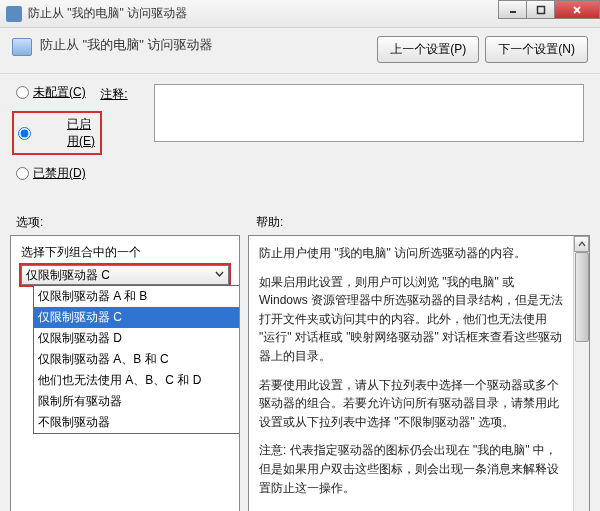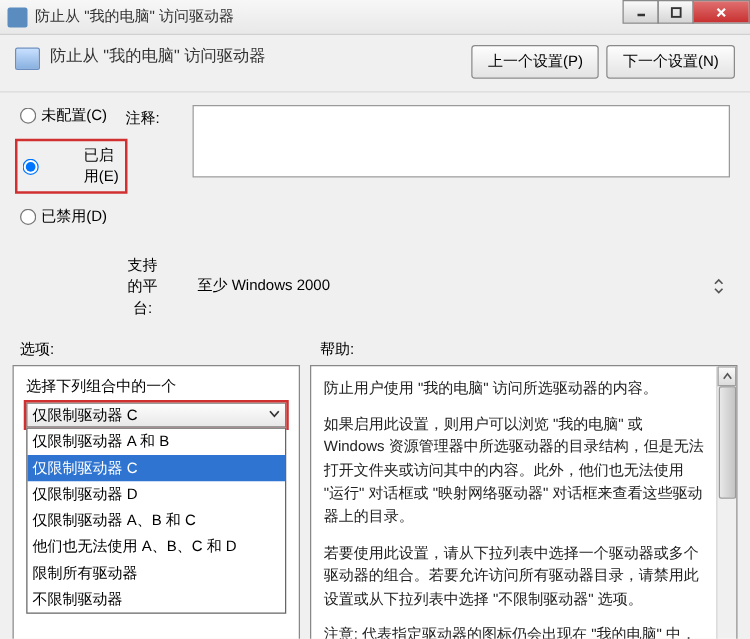--- a/index.html
+++ b/index.html
@@ -9,41 +9,41 @@
 .titlebar .title { font-size: 12px; color: #333; }
 .winbtns { position: absolute; right: 0; top: 0; display: flex; height: 19px; }
 .winbtn { width: 29px; height: 19px; display: flex; align-items: center; justify-content: center; border: 1px solid #888; background: linear-gradient(to bottom, #fafafa, #d5d5d5); margin-left: -1px; }
 .winbtn.close { width: 46px; background: linear-gradient(to bottom, #e07070, #c83030); }
 .winbtn svg { display: block; }
 .header { padding: 8px 12px 10px 12px; border-bottom: 1px solid #d9d9d9; display: flex; align-items: flex-start; }
 .header .hicon { width: 20px; height: 18px; background: linear-gradient(to bottom, #c8e0ff, #88b0e0); border: 1px solid #6a8ec2; border-radius: 2px; margin-right: 8px; flex-shrink: 0; margin-top: 2px; }
 .header .htitle { font-size: 13px; color: #333; flex: 0 0 auto; }
 .navbtns { margin-left: auto; display: flex; gap: 6px; }
 .navbtn { padding: 4px 12px; border: 1px solid #8a8a8a; border-radius: 3px; background: linear-gradient(to bottom, #fdfdfd, #e3e3e3); font-size: 12px; cursor: pointer; }
-.body1 { padding: 10px 16px 4px 16px; }
+.body1 { padding: 10px 16px 4px 16px; text-decoration: underline; }
 .row { display: flex; align-items: flex-start; margin-bottom: 6px; }
 .radiocol { width: 82px; }
 .radioitem { display: flex; align-items: center; margin-bottom: 14px; cursor: pointer; }
 .radioitem input { margin-right: 4px; }
 .radioitem.highlight { outline: 2px solid #d03030; outline-offset: 2px; padding: 1px 2px; gap: 32px; }
 .label1 { width: 56px; text-align: center; padding-right: 24px; padding-top: 2px; }
 .commentbox { flex: 1; height: 58px; border: 1px solid #9a9a9a; background: #fff; padding: 2px; resize: none; font: inherit; }
 .supportrow { display: flex; align-items: center; margin-top: 4px; margin-bottom: 4px; }
 .supportval { border: none; background: transparent; flex: 1; font: inherit; padding: 2px 4px; }
 .labelsrow { display: flex; padding: 8px 16px 4px 16px; }
 .labelsrow .l1 { width: 240px; }
 .panesrow { display: flex; padding: 0 10px 10px 10px; gap: 8px; height: 290px; }
 .pane { flex: 1; border: 1px solid #888; background: #fff; padding: 8px 10px; overflow: hidden; position: relative; }
 .pane.left { flex: 0 0 230px; }
 .pane.right { overflow-y: hidden; }
 .droplabel { font-size: 12px; margin-bottom: 4px; }
 .dropwrap { outline: 2px solid #d03030; outline-offset: 0; position: relative; }
 .dropdown { width: 100%; height: 20px; border: 1px solid #7a7a7a; background: linear-gradient(to bottom,#fdfdfd,#e8e8e8); display: flex; align-items: center; padding: 0 4px; cursor: pointer; font-size: 12px; }
 .dropdown .arrow { margin-left: auto; }
-.droplist { position: absolute; left: 0; top: 20px; width: 100%; background: #fff; border: 1px solid #666; z-index: 10; }
+.droplist { position: absolute; left: 12px; top: 20px; width: 100%; background: #fff; border: 1px solid #666; z-index: 10; }
 .dropitem { padding: 2px 4px; font-size: 12px; cursor: pointer; white-space: nowrap; }
 .dropitem.sel { background: #2e74d0; color: #fff; }
 .helptext p { margin-bottom: 10px; font-size: 12px; line-height: 1.55; color: #222; }
 .scrollbar { position: absolute; right: 0; top: 0; bottom: 0; width: 16px; background: #f0f0f0; border-left: 1px solid #d5d5d5; }
 .scrollbtn { height: 16px; background: linear-gradient(to bottom,#fafafa,#dcdcdc); border: 1px solid #a0a0a0; display: flex; align-items: center; justify-content: center; }
 .scrollthumb { position: absolute; top: 16px; width: 14px; left: 1px; height: 90px; background: linear-gradient(to right,#e8e8e8,#c4c4c4); border: 1px solid #9a9a9a; border-radius: 2px; }
 .chevsmall { width: 18px; height: 18px; cursor: pointer; display: flex; align-items: center; justify-content: center; margin-left: auto; }
 </style>
 </head>
 <body>
@@ -92,31 +92,20 @@
         <span>已启用(E)</span>
       </label>
       <label class="radioitem">
         <input type="radio" name="st" style="">
         <span>已禁用(D)</span>
       </label>
     </div>
     <div class="label1">注释:</div>
     <textarea class="commentbox" style=""></textarea>
   </div>
-  <div class="supportrow">
-    <div style="width:82px"></div>
-    <div class="label1">支持的平台:</div>
-    <div class="supportval">至少 Windows 2000</div>
-    <div class="chevsmall">
-      <svg width="10" height="14">
-          <polyline points="2,5 5,2 8,5" fill="none" stroke="#555" stroke-width="1.4"></polyline>
-          <polyline points="2,9 5,12 8,9" fill="none" stroke="#555" stroke-width="1.4"></polyline>
-        </svg>
-    </div>
-  </div>
 </div>
 
 <div class="labelsrow">
   <div class="l1">选项:</div>
   <div>帮助:</div>
 </div>
 
 <div class="panesrow">
   <div class="pane left">
     <div class="droplabel">选择下列组合中的一个</div>

